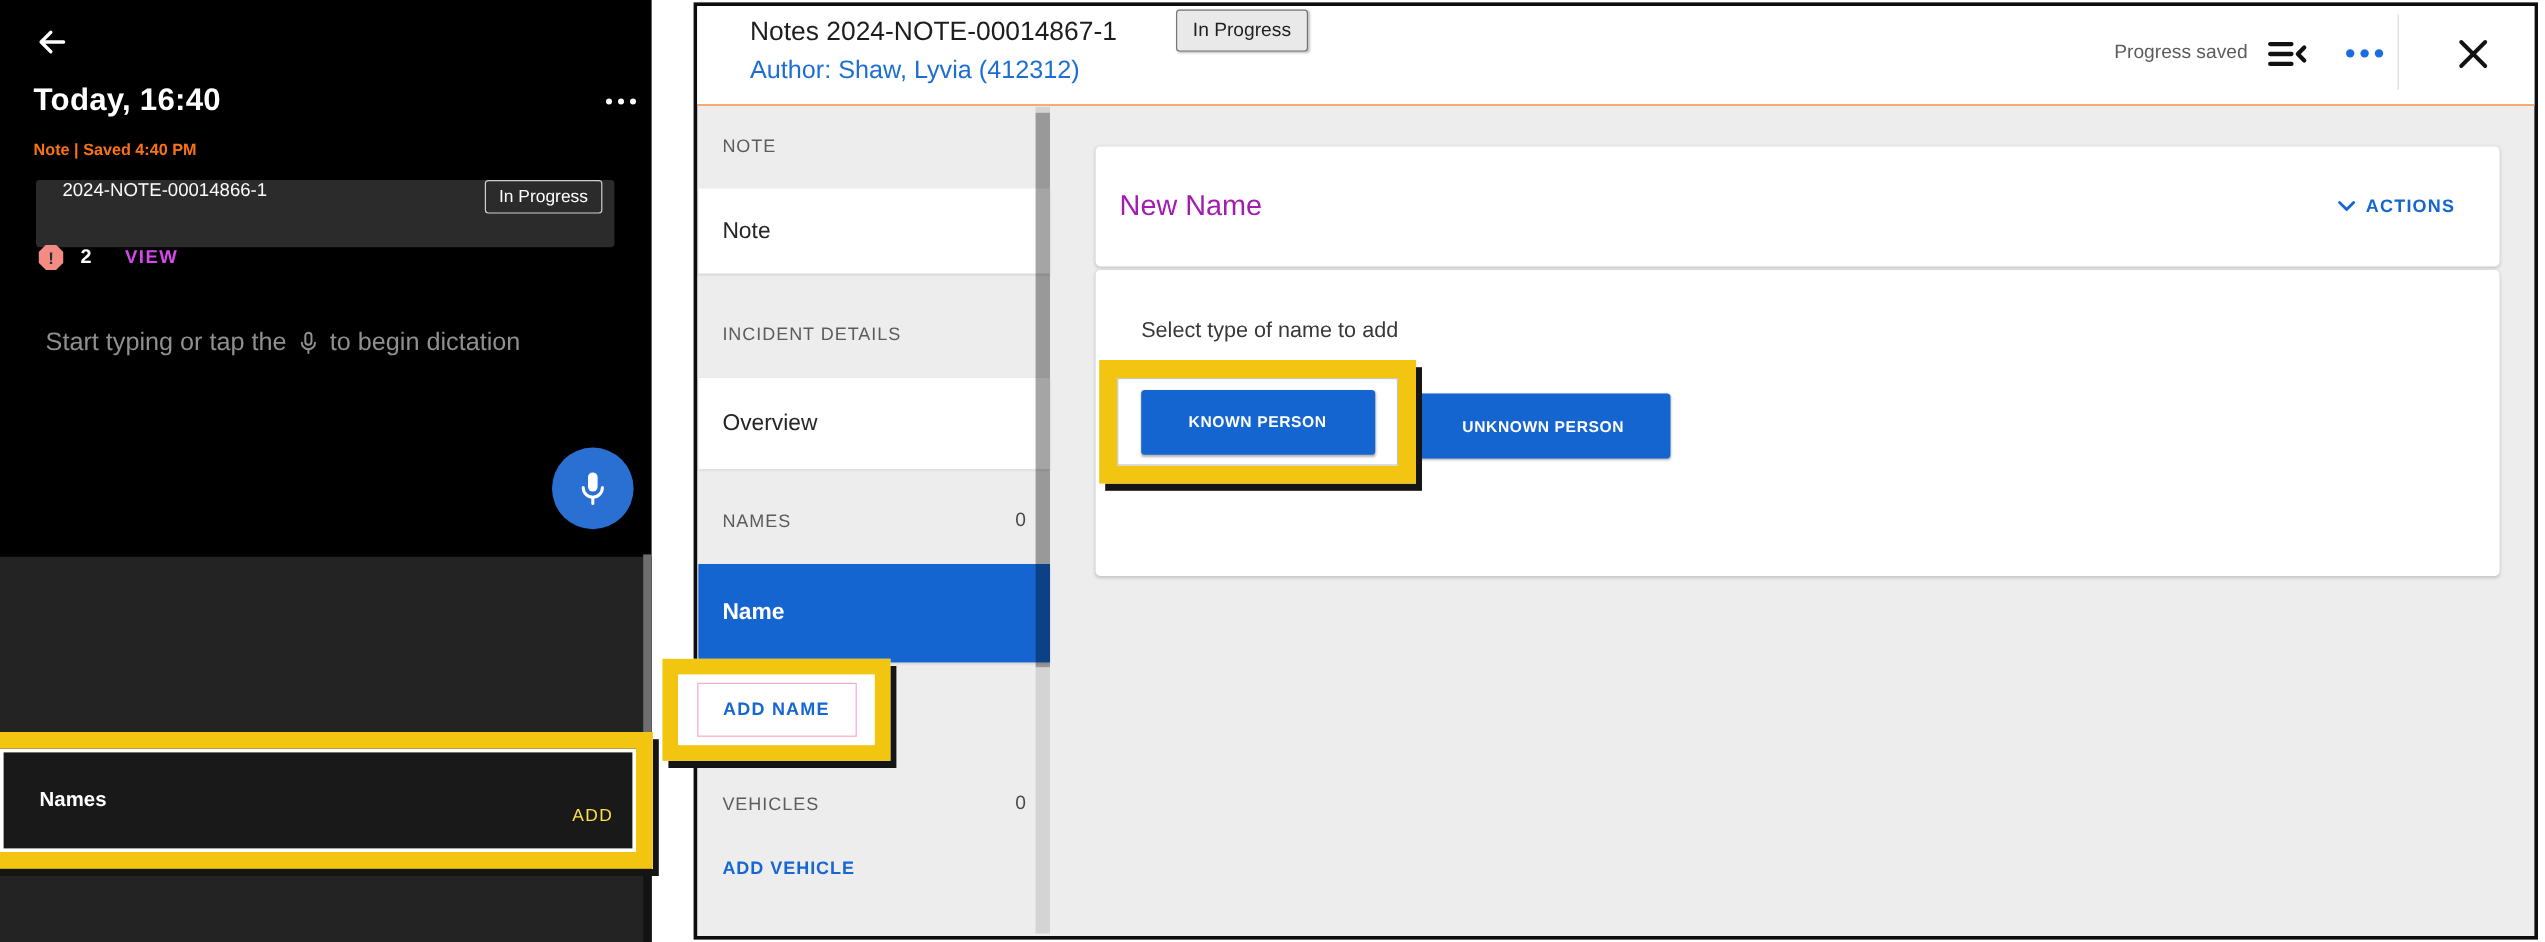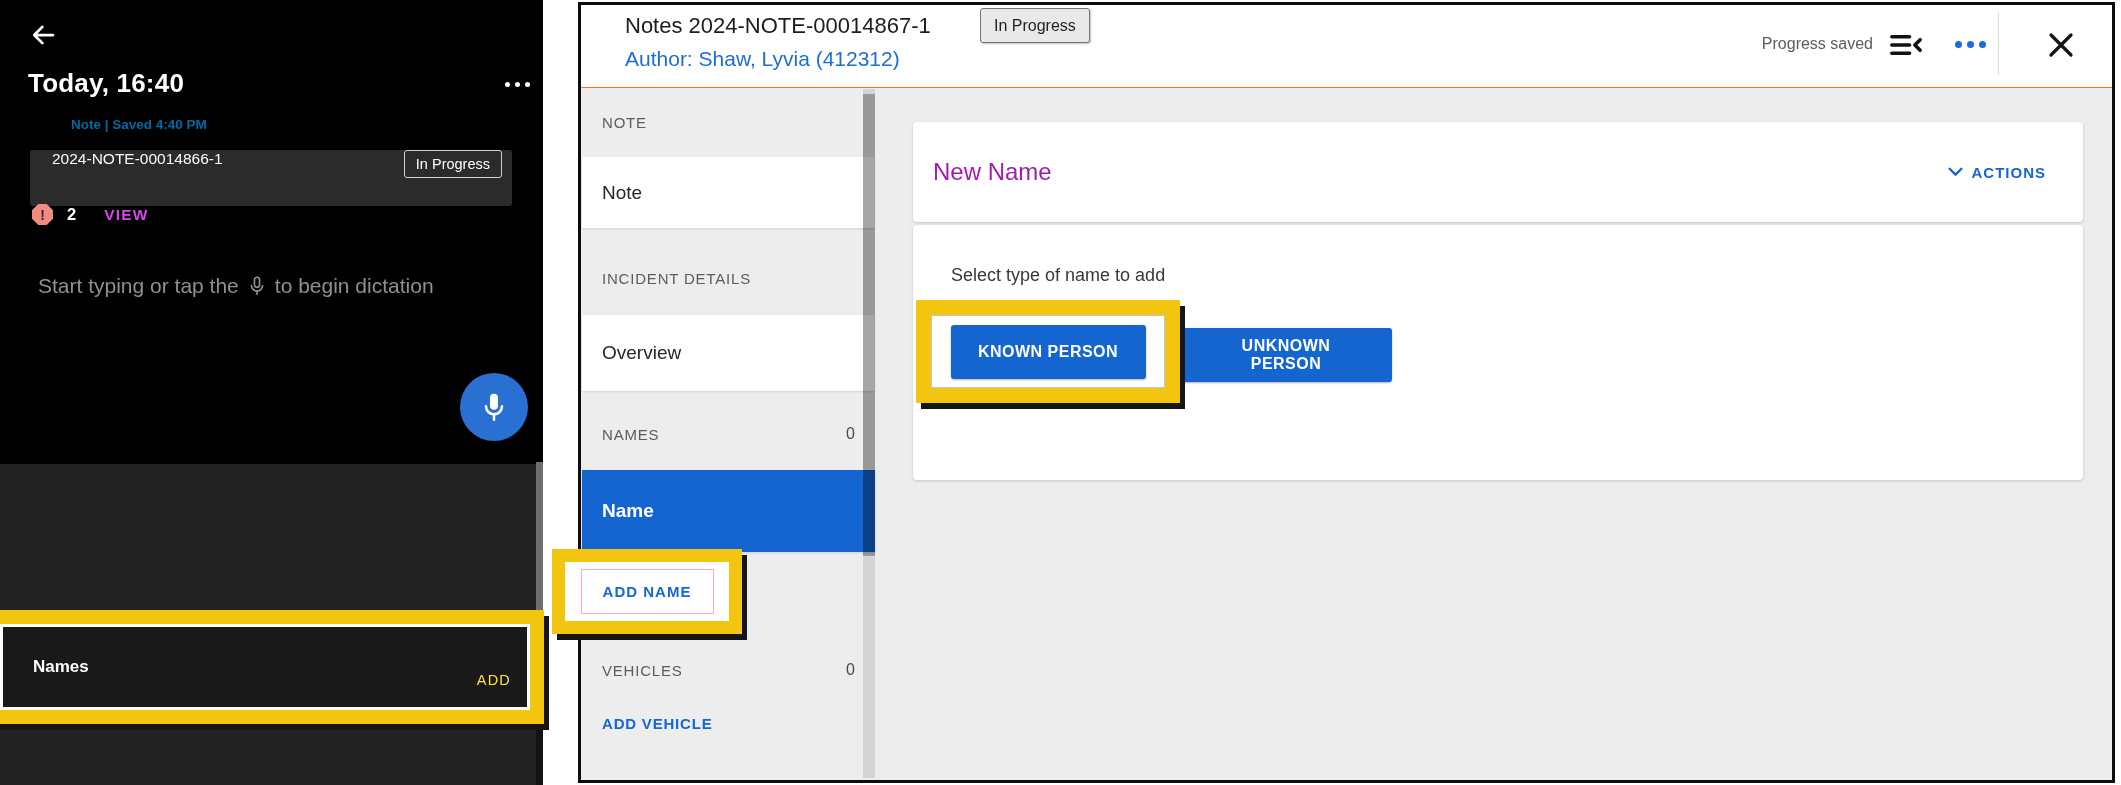--- a/index.html
+++ b/index.html
@@ -6,21 +6,21 @@
   html,body { width:2121px; height:785px; background:#fff; overflow:hidden;
               font-family:"Liberation Sans", sans-serif; }
   .stage { position:relative; width:2121px; height:785px; background:#fff; overflow:hidden; }
 
   
   .left-panel { position:absolute; left:0; top:0; width:543px; height:785px; background:#000; }
   .lp-back { position:absolute; left:28px; top:20px; width:30px; height:30px; cursor:pointer; }
   .lp-title { position:absolute; left:28px; top:68px; font-size:26px; font-weight:bold; color:#fff; letter-spacing:0.2px; }
   .lp-more { position:absolute; left:505px; top:82px; display:flex; gap:5px; cursor:pointer; }
   .lp-more i { width:5px; height:5px; border-radius:50%; background:#fff; }
-  .lp-subtitle { position:absolute; left:28px; top:117px; font-size:13.5px; font-weight:600; color:#0369a1;margin-left:43px; }
+  .lp-subtitle { position:absolute; left:28px; top:117px; font-size:13.5px; font-weight:600; color:#f97316; }
   .lp-note-card { position:absolute; left:30px; top:150px; width:482px; height:56px; background:#2b2b2b;
                   border-radius:3px; display:flex; align-items:flex-start; padding:0 10px 0 22px; }
   .lp-note-id { font-size:15.5px; color:#fafafa; }
   .lp-status { margin-left:auto; border:1.5px solid #cfcfcf; border-radius:3px; color:#fff;
                font-size:14.5px; padding:5px 11px; }
   .lp-alert-row { position:absolute; left:32px; top:204px; display:flex; align-items:center; gap:14px; }
   .err-badge { width:21px; height:21px; background:#F28B82; color:#2b2b2b; font-weight:bold; font-size:14px;
                display:flex; align-items:center; justify-content:center;
                clip-path:polygon(30% 0,70% 0,100% 30%,100% 70%,70% 100%,30% 100%,0 70%,0 30%); }
   .lp-alert-count { color:#fff; font-size:16.5px; font-weight:bold; }
@@ -71,21 +71,21 @@
   
   .card { position:absolute; background:#fff; border-radius:4px; box-shadow:0 1px 3px rgba(0,0,0,0.18); }
   .card-head { left:332px; top:117px; width:1170px; height:100px; display:flex; align-items:center;
                padding:0 37px 0 20px; }
   .card-head-title { font-size:24px; color:#a21caf; }
   .actions { margin-left:auto; display:flex; align-items:center; gap:9px; color:#1666D0;
              font-size:15px; font-weight:bold; letter-spacing:1px; cursor:pointer; }
   .card-body { left:332px; top:220px; width:1170px; height:255px; }
   .select-prompt { position:absolute; left:38px; top:40px; font-size:18px; color:#383838; }
   .btn { height:54px; background:#1565D1; color:#fff; font-family:"Liberation Sans",sans-serif;
-         font-size:16px; font-weight:bold; letter-spacing:0.5px; border:none; border-radius:3px;
+         font-size:13px; font-weight:bold; letter-spacing:0.5px; border:none; border-radius:3px;
          padding:0 26px; cursor:pointer; box-shadow:0 1px 2px rgba(0,0,0,0.3); }
   .btn-unknown { position:absolute; left:267px; top:103px; width:212px; }
 
   
   .anno { position:absolute; border:14px solid #F2C511; box-shadow:5px 6px 0 #151515; z-index:50; }
   .anno-names { left:-14px; top:610px; width:558px; height:114px; }
   .anno-names-inner { position:absolute; inset:0; border:3px solid #fff; background:#191919;
                       display:flex; align-items:center; padding:0 16px 0 30px; }
   .anno-addname { left:552px; top:549px; width:190px; height:85px; border-width:13px; background:#fff;
                   display:flex; align-items:center; justify-content:center; }

